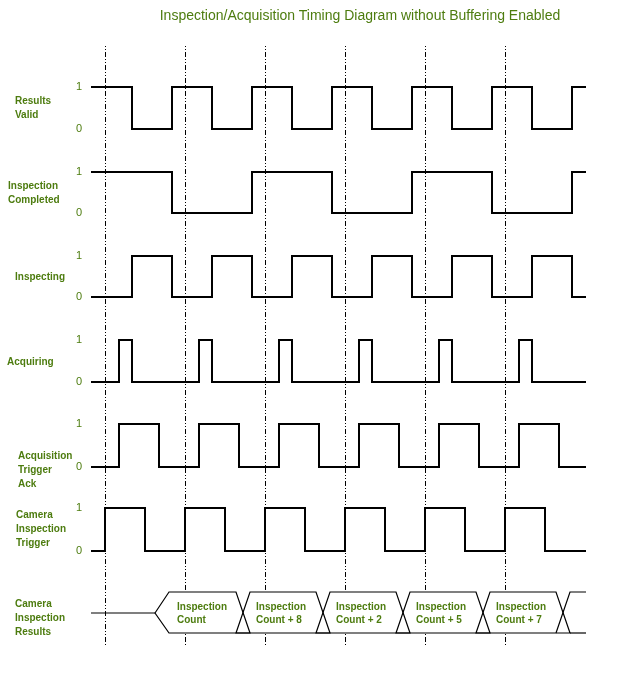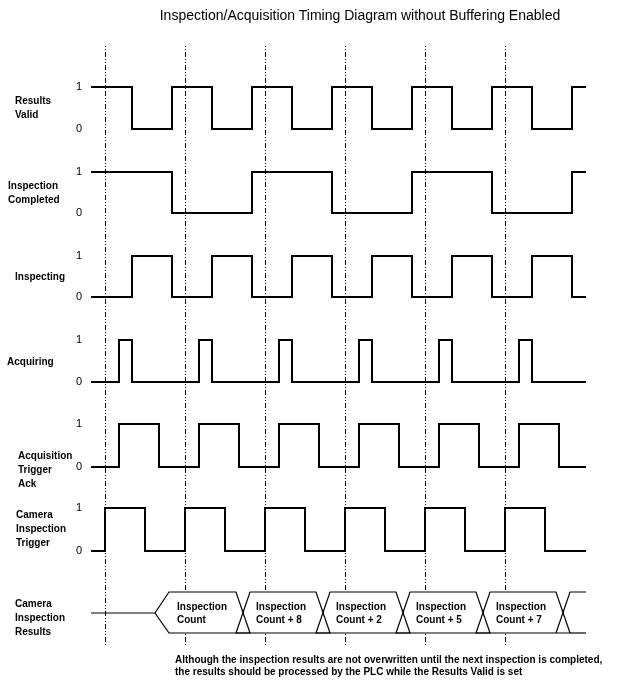--- a/index.html
+++ b/index.html
@@ -1,17 +1,17 @@
 <!DOCTYPE html>
 <html><head>
 <meta charset="utf-8">
 <style>
   html,body{margin:0;padding:0;background:#ffffff;}
   #page{position:relative;width:640px;height:690px;background:#ffffff;overflow:hidden;
-        font-family:"Liberation Sans",sans-serif;color:#000000;}
+        font-family:"Liberation Sans",sans-serif;color:#4d7c0f;}
   #diagram-svg{position:absolute;left:0;top:0;}
   .title{position:absolute;left:80px;top:7px;width:560px;text-align:center;
          font-size:14px;font-weight:normal;white-space:nowrap;}
   .siglbl{position:absolute;font-size:10px;font-weight:bold;line-height:14px;}
   .lvl{position:absolute;left:68px;width:14px;height:14px;line-height:14px;
        text-align:right;font-size:11px;}
   .buslbl{position:absolute;top:600px;font-size:10px;font-weight:bold;line-height:13px;white-space:nowrap;}
   .note{position:absolute;left:175px;top:654px;font-size:10px;font-weight:bold;line-height:12px;white-space:nowrap;}
 </style>
 </head>
@@ -109,18 +109,14 @@
   </div>
   <div class="buslbl" style="left:416px">
     <div>Inspection</div>
     <div>Count + 5</div>
   </div>
   <div class="buslbl" style="left:496px">
     <div>Inspection</div>
     <div>Count + 7</div>
   </div>
 
-  <div class="note">
-    <div>Although the inspection results are not overwritten until the next inspection is completed,</div>
-    <div>the results should be processed by the PLC while the Results Valid is set</div>
-  </div>
 
 </div>
 
 </body></html>

